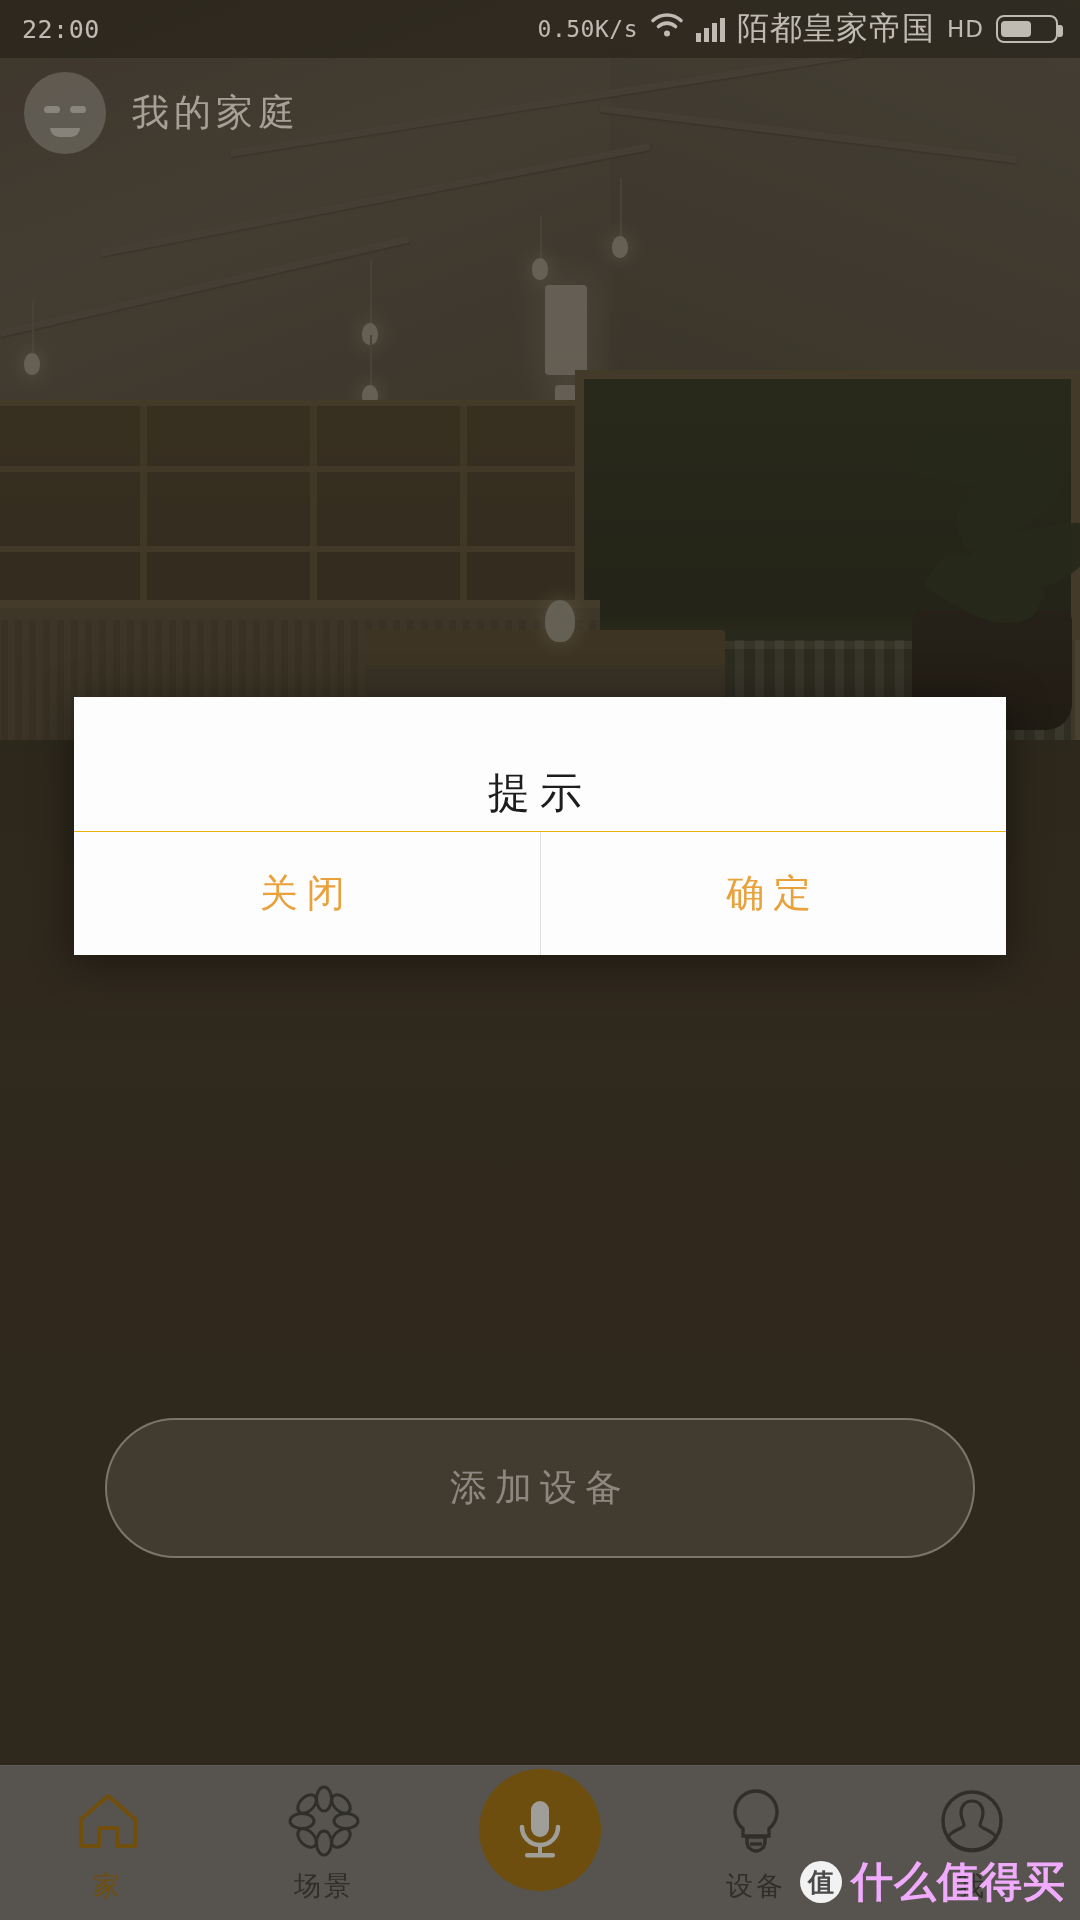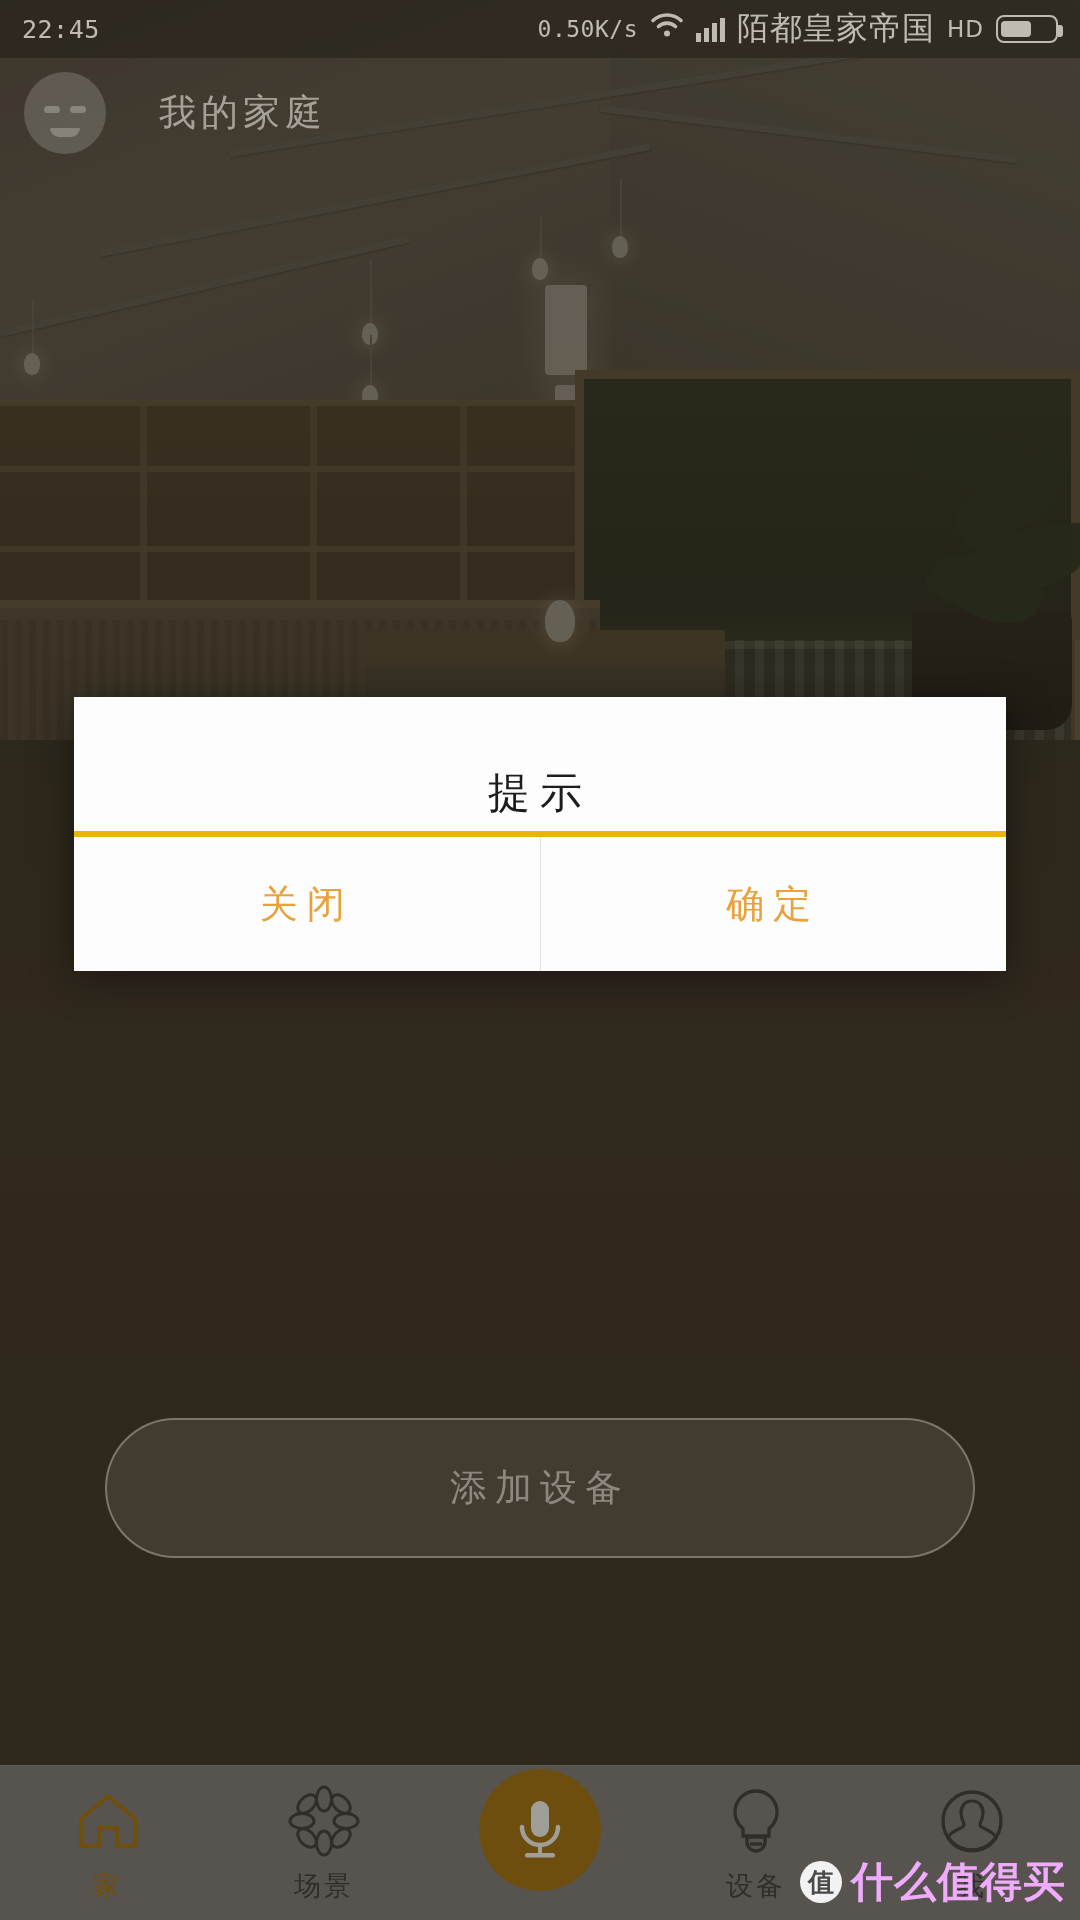--- a/index.html
+++ b/index.html
@@ -88,21 +88,21 @@
   .battery i { display:block; height:16px; width:30px; background:#efeae0; border-radius:4px; margin-left:3px; }
 
   
   .appheader { position:absolute; left:0; top:58px; width:1080px; height:110px;
                display:flex; align-items:center; padding:0 24px; gap:26px; z-index:25; }
   .avatar { width:82px; height:82px; border-radius:50%; background:rgba(215,212,205,.30);
             position:relative; overflow:hidden; flex:none; }
   .av-eye { position:absolute; width:16px; height:7px; background:rgba(235,232,225,.45); border-radius:4px; top:34px; }
   .av-mouth { position:absolute; left:26px; top:56px; width:30px; height:9px;
               background:rgba(235,232,225,.42); border-radius:0 0 14px 14px; }
-  .home-title { color:rgba(235,230,218,.82); font-size:37px; letter-spacing:5px;margin-left:27px; }
+  .home-title { color:rgba(235,230,218,.82); font-size:37px; letter-spacing:5px; }
 
   
   .addpill { position:absolute; left:105px; top:1418px; width:870px; height:140px;
              border-radius:70px; border:2px solid rgba(225,222,212,.50);
              background:rgba(175,170,158,.20);
              display:flex; align-items:center; justify-content:center; z-index:20; }
   .addpill span { color:rgba(233,229,219,.62); font-size:37px; letter-spacing:8px; }
 
   
   .tabbar { position:absolute; left:0; bottom:0; width:1080px; height:155px;
@@ -128,21 +128,21 @@
   .scrim { position:absolute; left:0; top:0; width:1080px; height:1920px;
            background:rgba(0,0,0,.20); z-index:50; }
   .dialog { position:absolute; left:74px; top:697px; width:932px;
             background:#fdfdfd; z-index:55; box-shadow:0 6px 40px rgba(0,0,0,.45); }
   .dlg-title { text-align:center; padding:68px 0 10px; font-size:42px; color:#1d1d1d;
                letter-spacing:10px; }
   .dlg-body { padding:26px 74px 44px; }
   .dlg-line { font-family:"DejaVu Sans Mono","Liberation Mono",monospace;
               font-size:35px; color:#1e1e1e; line-height:1.52; letter-spacing:2px;
               white-space:pre-wrap; }
-  .dlg-actions { display:flex; border-top:6px solid #eab308; height:140px; }
+  .dlg-actions { display:flex; border-top:1px solid #eab308; height:124px; }
   .dlg-btn { flex:1; display:flex; align-items:center; justify-content:center;
              font-size:38px; color:#e9a23b; letter-spacing:9px; cursor:pointer;
              background:transparent; border:none; font-family:inherit; }
   .dlg-div { width:1px; background:#e0e0e0; }
 </style>
 </head>
 <body>
 
 <div id="screen">
 
@@ -203,21 +203,21 @@
     <div class="leaf" style="right:10px;  top:470px; width:120px; height:60px; transform:rotate(-25deg);"></div>
     <div class="leaf" style="right:60px;  top:430px; width:110px; height:55px; transform:rotate(15deg);"></div>
     <div class="leaf" style="right:-10px; top:530px; width:130px; height:62px; transform:rotate(-8deg);"></div>
     <div class="leaf" style="right:40px;  top:560px; width:110px; height:58px; transform:rotate(30deg);"></div>
 
     <div class="floorarea"></div>
   </div>
   <div class="dim"></div>
 
   <div class="statusbar">
-    <span class="sb-time">22:45</span>
+    <span class="sb-time">22:00</span>
     <div class="sb-right">
       <span class="sb-speed">0.50K/s</span>
       <span>
         <svg width="34" height="26" viewBox="0 0 34 26">
           <path d="M17 23.5a3 3 0 1 0 0-6 3 3 0 0 0 0 6z" fill="#efeae0"></path>
           <path d="M8.5 13.5a12.5 12.5 0 0 1 17 0" stroke="#efeae0" stroke-width="3.6" fill="none" stroke-linecap="round"></path>
           <path d="M3 7.5a20.5 20.5 0 0 1 28 0" stroke="#efeae0" stroke-width="3.6" fill="none" stroke-linecap="round"></path>
         </svg>
       </span>
       <span class="bars">

